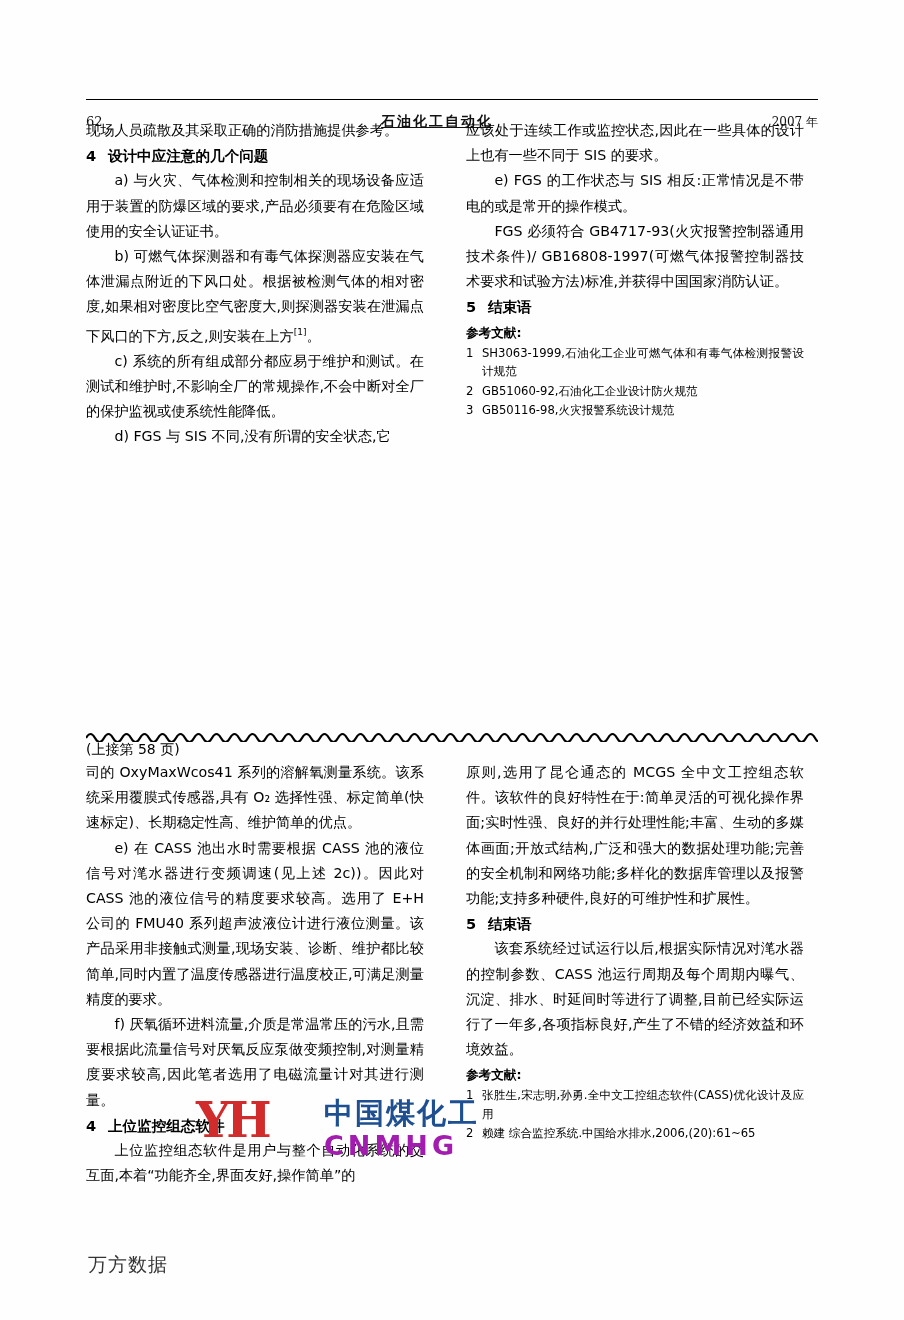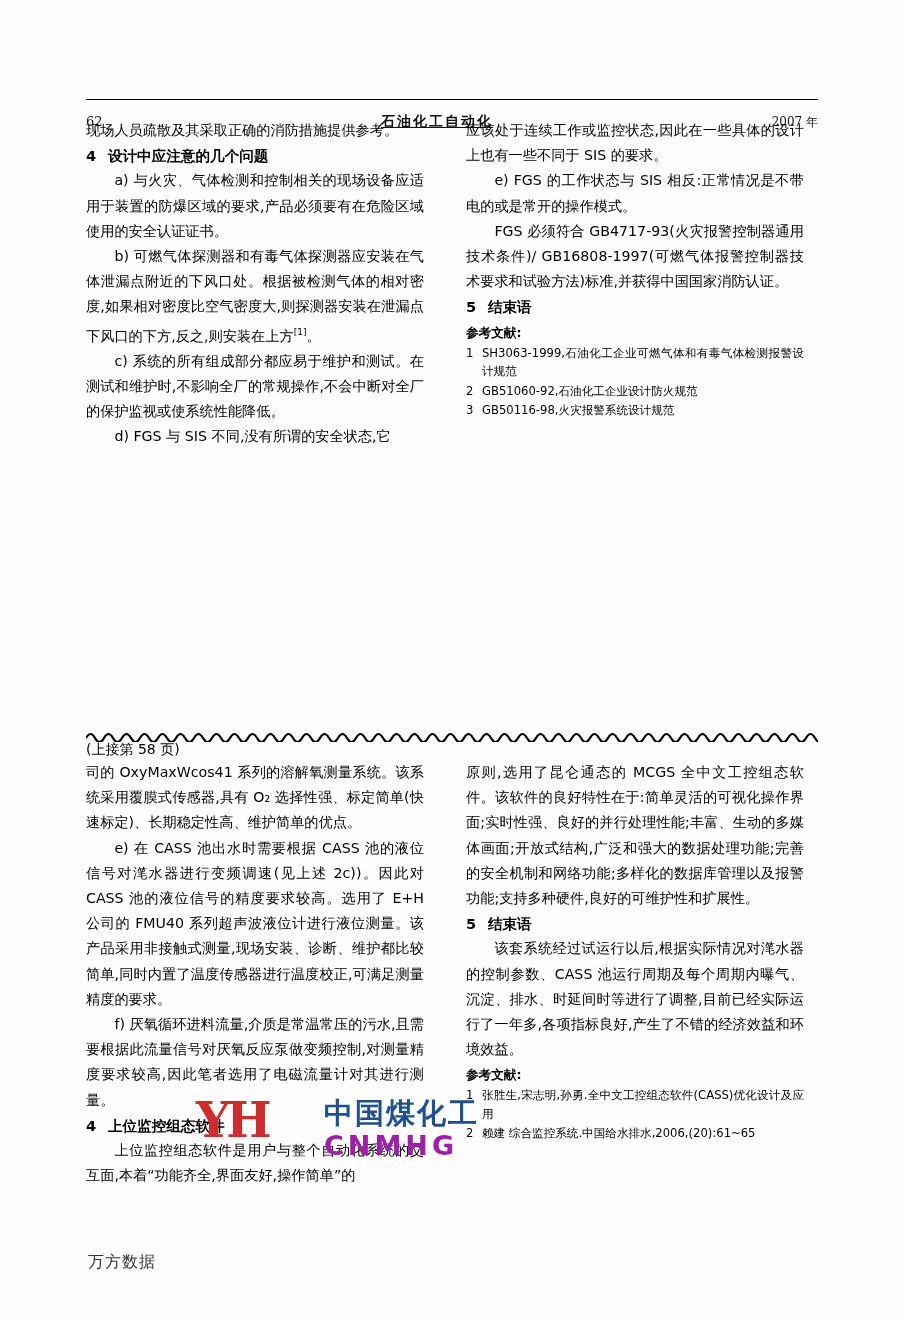--- a/index.html
+++ b/index.html
@@ -184,21 +184,21 @@
     font-weight: bold;
     color: #a21caf;
     letter-spacing: 4px;
   }
 
   
   .footer {
     position: absolute;
     left: 88px;
     top: 1252px;
-    font-size: 16px;
+    font-size: 19px;
     color: #333;
     letter-spacing: 1px;
   }
 </style>
 </head>
 <body>
 
 <div class="page">
 
   <div class="header">

